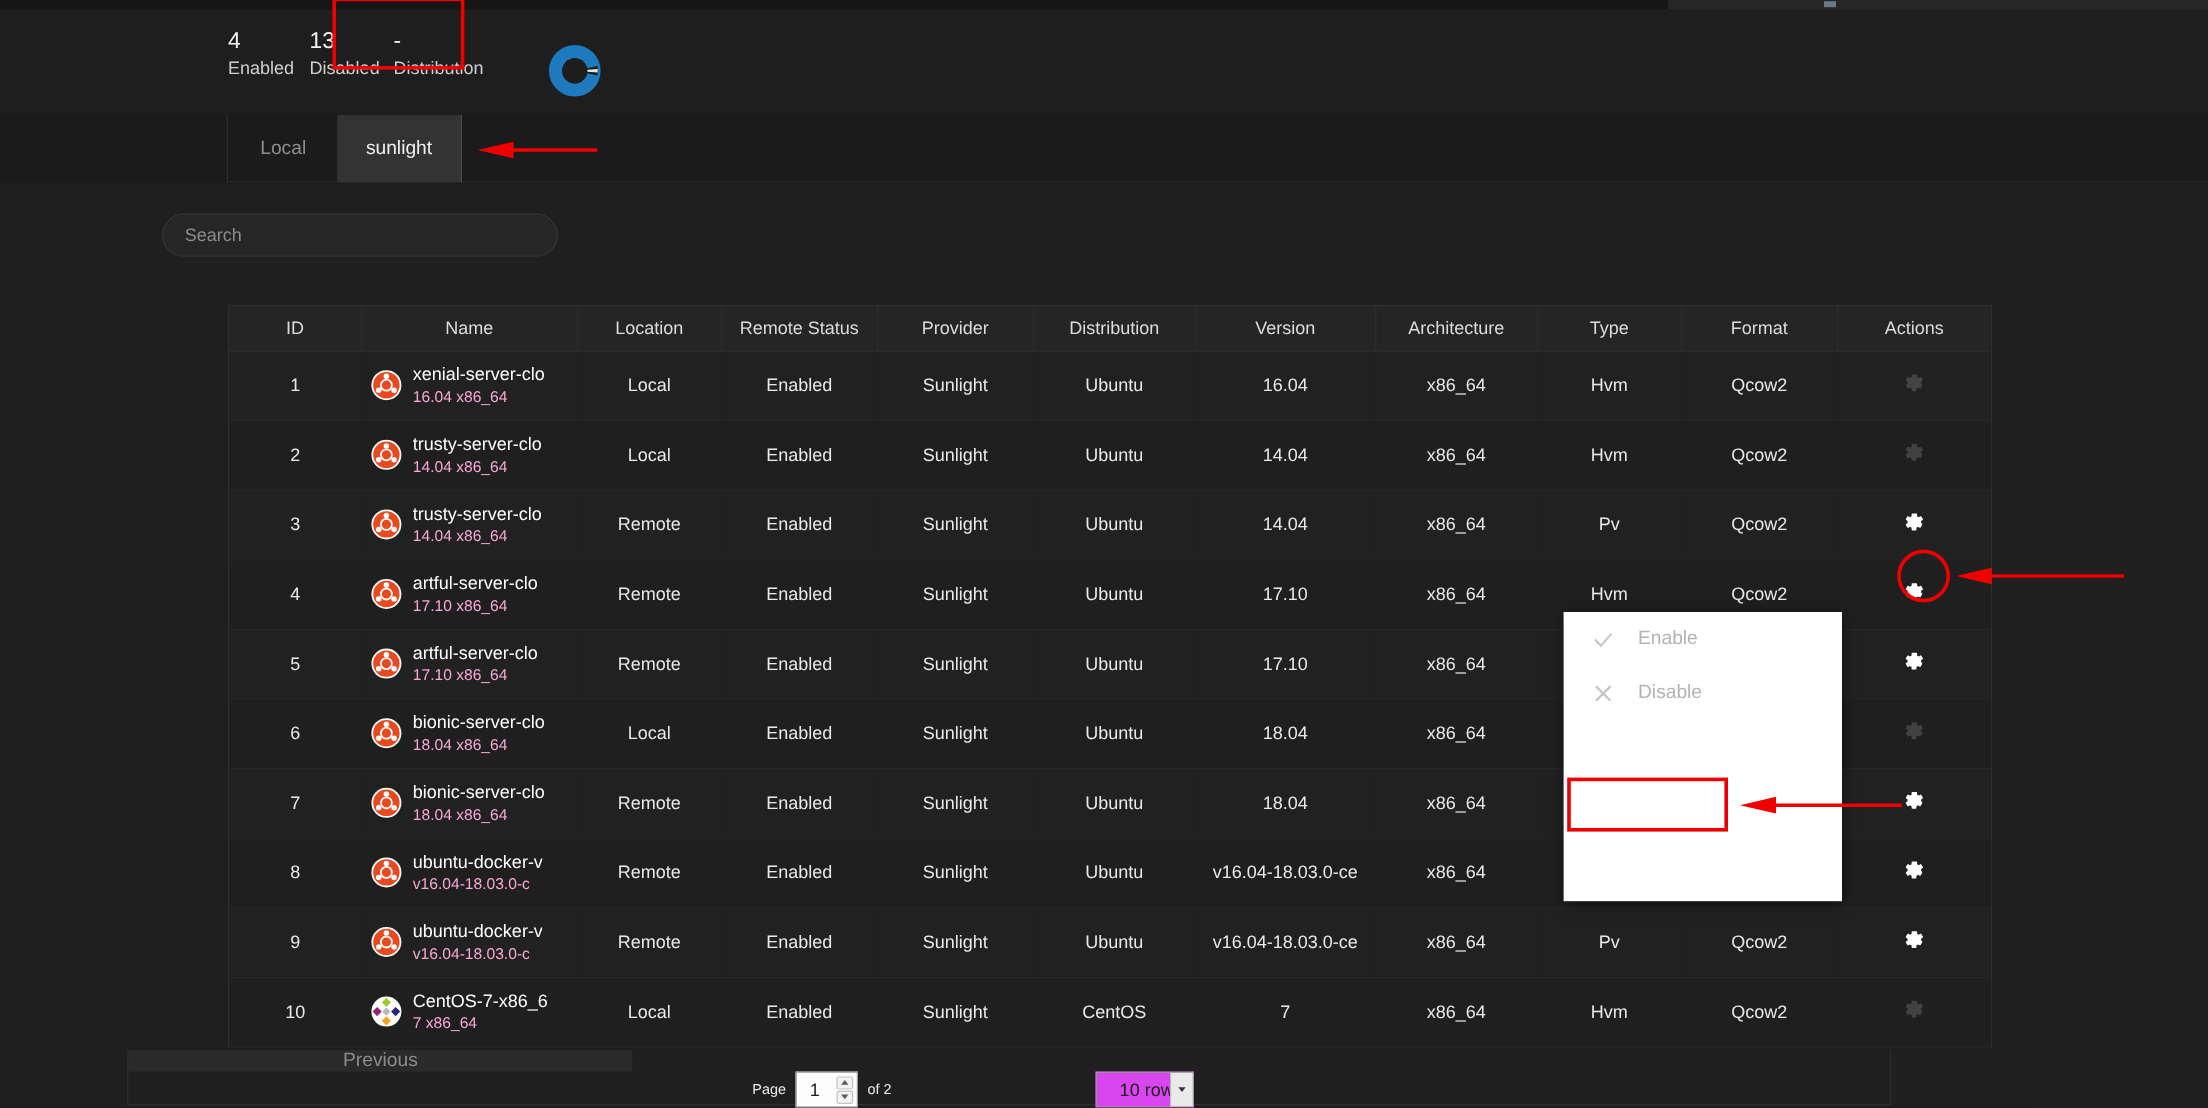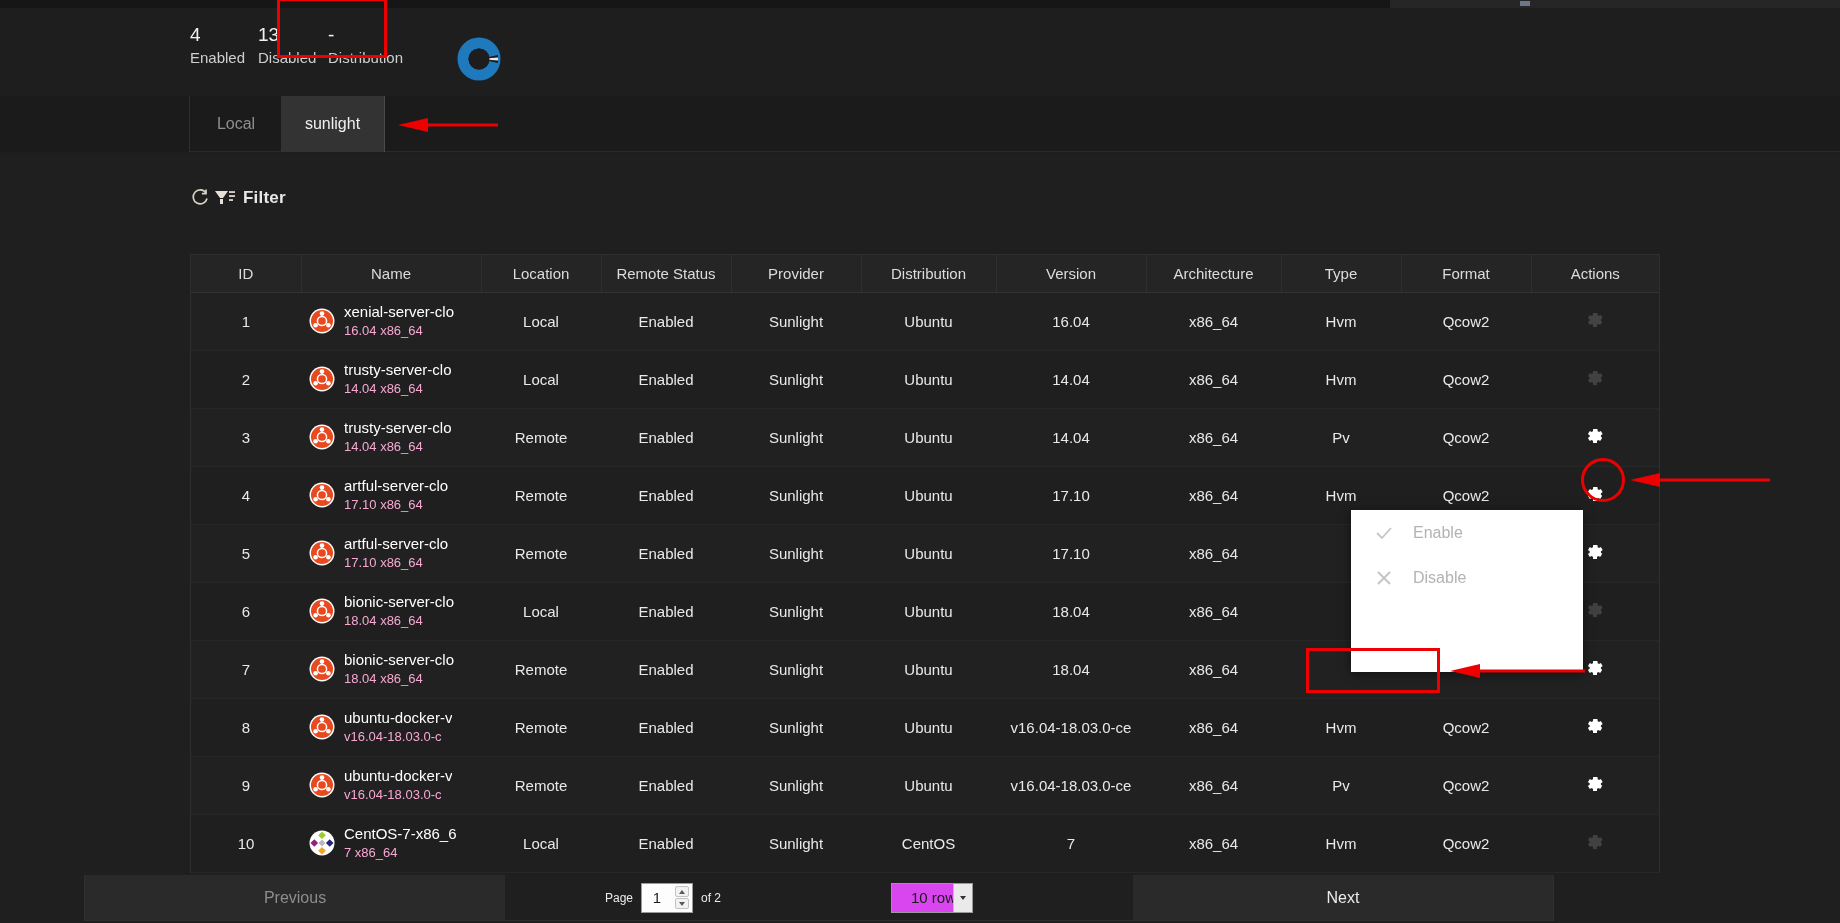--- a/index.html
+++ b/index.html
@@ -153,21 +153,21 @@
   .gear.dim { opacity:.38; }
 
   .gear-highlight {
     position:absolute; left:1581px; top:458px; width:44px; height:44px;
     border:3px solid #ee0000; border-radius:50%; pointer-events:none;
   }
   .arrow-gear { position:absolute; left:1630px; top:473px; width:140px; height:14px; }
 
   
   .menu {
-    position:absolute; left:1351px; top:510px; width:232px; height:162px;
+    position:absolute; left:1303px; top:510px; width:232px; height:241px;
     background:#ffffff; box-shadow:0 2px 10px rgba(0,0,0,.5);
   }
   .menu-item {
     height:45px; display:flex; align-items:center; padding-left:22px;
     font-size:16px; color:#2b2b2b; cursor:pointer;
   }
   .menu-item.disabled { color:#b3b3b3; cursor:default; }
   .menu-item .mi-icon {
     width:22px; height:22px; margin-right:18px; flex:0 0 auto;
     display:flex; align-items:center; justify-content:center;
@@ -291,20 +291,23 @@
           <polygon points="1,3 14,3 9,10 6,10" fill="#e6e0d6"></polygon>
           <rect x="6" y="11" width="3" height="5" fill="#e6e0d6"></rect>
           <rect x="15" y="3.2" width="6" height="1.7" fill="#e6e0d6"></rect>
           <rect x="15" y="7.2" width="6" height="1.7" fill="#e6e0d6"></rect>
           <rect x="15" y="11.2" width="4" height="1.7" fill="#e6e0d6"></rect>
         </svg>
       </span>
       <span class="filter-label">Filter</span>
     </div>
 
+    <div class="searchbox" style="position:absolute;left:135px;top:25px;">
+      <span>Search</span>
+    </div>
 
     <div class="table-wrap">
       <table>
         <colgroup>
           <col class="c-id">
             <col class="c-name">
             <col class="c-loc">
             <col class="c-remote">
           <col class="c-prov">
             <col class="c-dist">
@@ -608,21 +611,21 @@
               <td>Qcow2</td>
               <td><span class="gear dim"><svg width="18" height="18" viewBox="0 0 18 18">
                     <path fill="#7a7a7a" d="M9 5.6A3.4 3.4 0 1 0 9 12.4 3.4 3.4 0 0 0 9 5.6zm0 5.1a1.7 1.7 0 1 1 0-3.4 1.7 1.7 0 0 1 0 3.4z"></path>
                     <path fill="#7a7a7a" d="M16.2 10.6l-1.3-.8a6 6 0 0 0 0-1.6l1.3-.8a.6.6 0 0 0 .2-.8l-1.3-2.2a.6.6 0 0 0-.8-.2l-1.3.8a6 6 0 0 0-1.4-.8V2.6a.6.6 0 0 0-.6-.6H7.6a.6.6 0 0 0-.6.6v1.6c-.5.2-1 .5-1.4.8l-1.3-.8a.6.6 0 0 0-.8.2L2.2 6.6a.6.6 0 0 0 .2.8l1.3.8a6 6 0 0 0 0 1.6l-1.3.8a.6.6 0 0 0-.2.8l1.3 2.2a.6.6 0 0 0 .8.2l1.3-.8c.4.3.9.6 1.4.8v1.6c0 .3.3.6.6.6h2.8c.3 0 .6-.3.6-.6v-1.6c.5-.2 1-.5 1.4-.8l1.3.8c.3.2.6 0 .8-.2l1.3-2.2a.6.6 0 0 0-.2-.8z"></path>
                   </svg></span></td>
             </tr>
           </tbody>
       </table>
     </div>
 
-    <div class="footer" style="position:absolute;left:0;top:722px;width:1470px;margin-left:84px;">
+    <div class="footer" style="position:absolute;left:0;top:722px;width:1470px;margin-left:106px;flex-direction:column;">
       <div class="pg-btn prev">
         <span>Previous</span>
       </div>
       <div class="pg-mid">
         <span class="pg-label">Page</span>
         <div class="spinner">
           <div class="val">1</div>
           <div class="arrows">
             <div>
                 <i class="caret up"></i>

